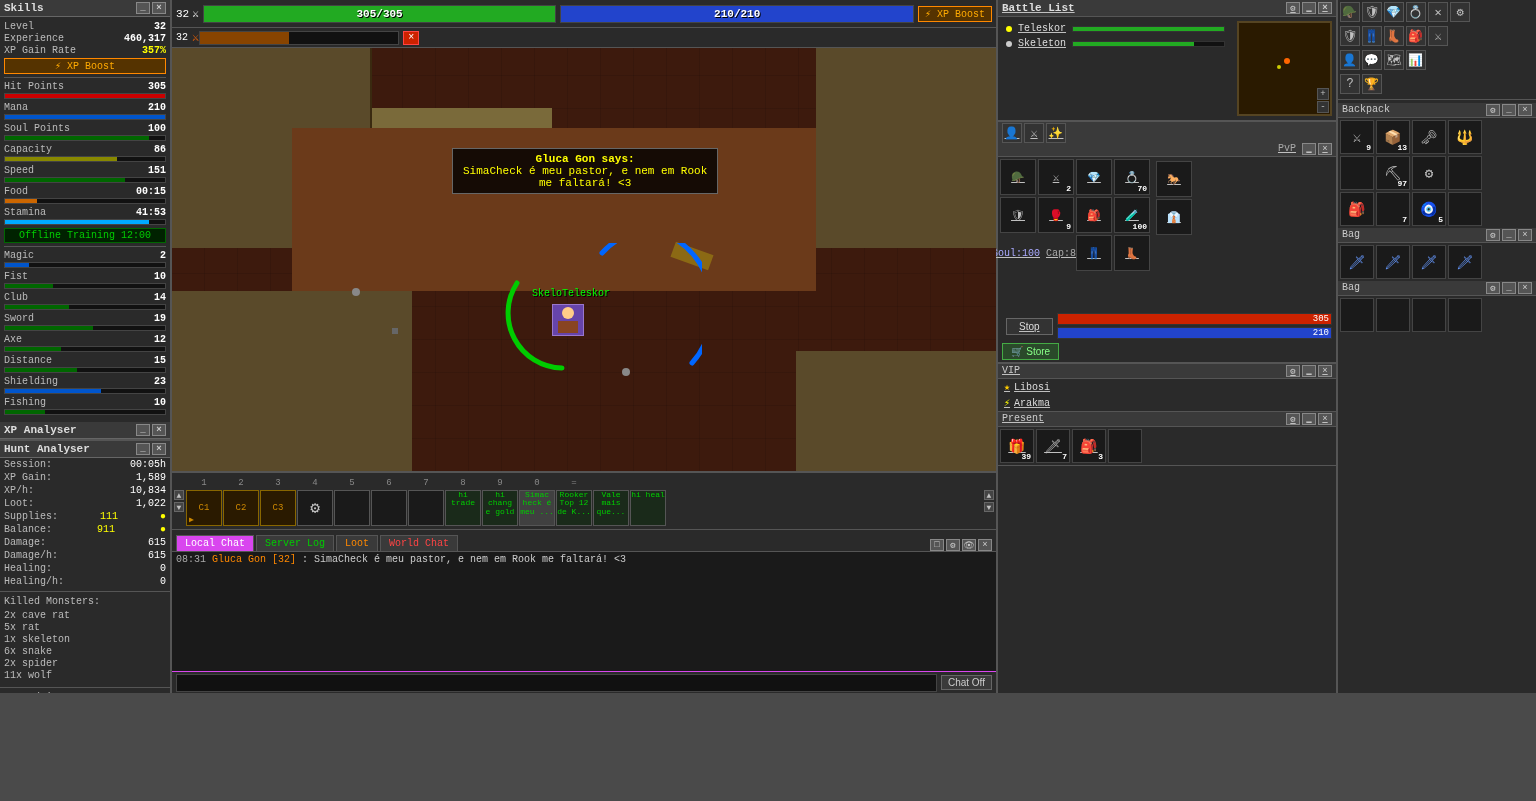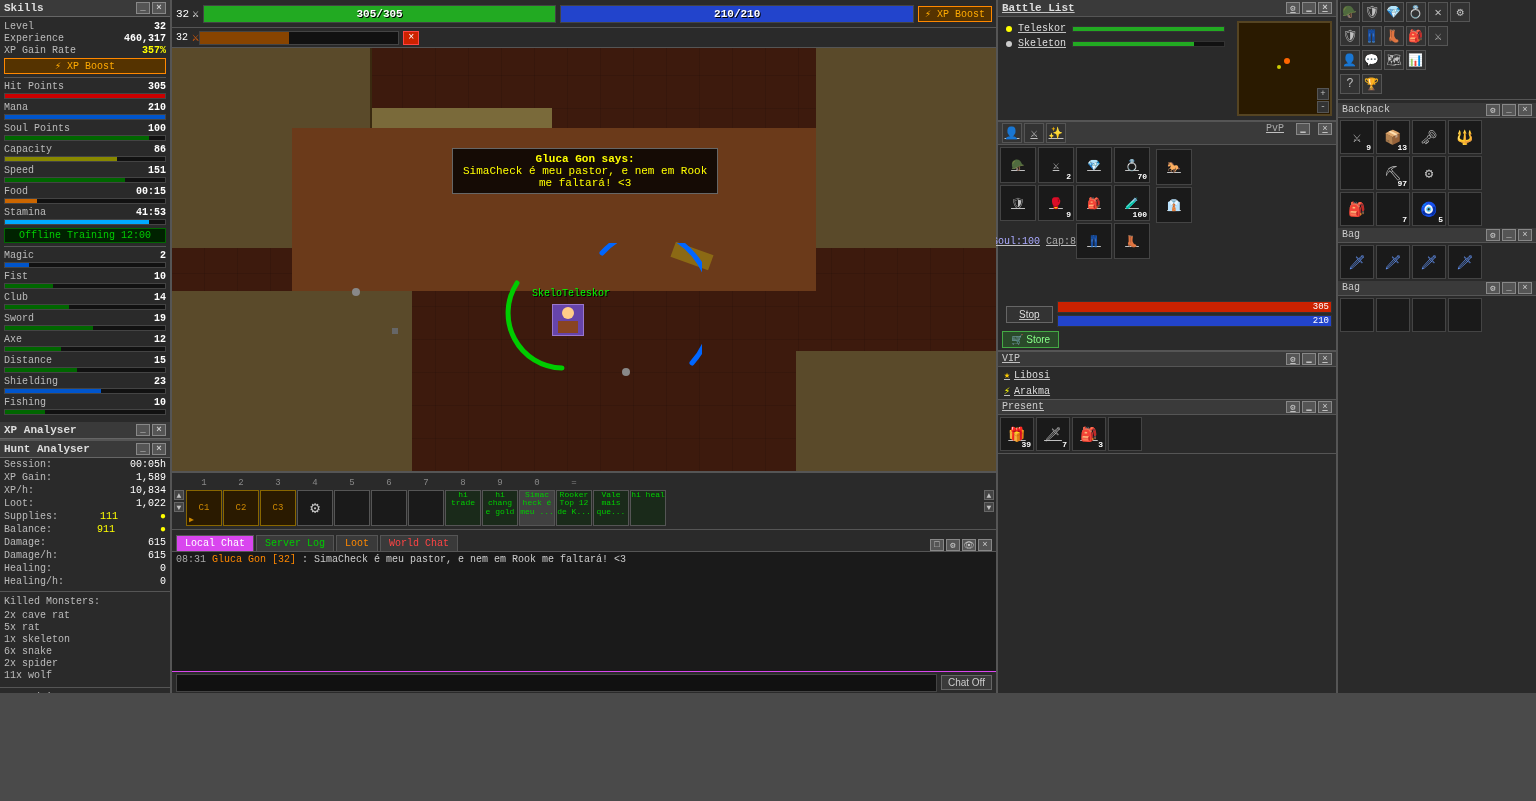--- a/index.html
+++ b/index.html
@@ -1109,21 +1109,21 @@
       </div>
     </div>
 
     <div style="border-bottom:2px solid #555;">
       <div class="sub-panel-header">
         <div style="display:flex; gap:2px;">
           <div class="icon-btn">👤</div>
           <div class="icon-btn">⚔</div>
           <div class="icon-btn">✨</div>
         </div>
-        <div style="display:flex; gap:8px;">
+        <div style="display:flex; gap:2px;margin-top:20px;">
           <span style="font-size:10px; color:#aaa; padding:0 4px;">PvP</span>
           <div class="btn-small">_</div>
           <div class="btn-small">×</div>
         </div>
       </div>
 
       
       <div style="display:flex; padding:2px;">
         <div style="display:grid; grid-template-columns: repeat(4, 36px); grid-template-rows: repeat(4, 36px); gap:2px;">
 

